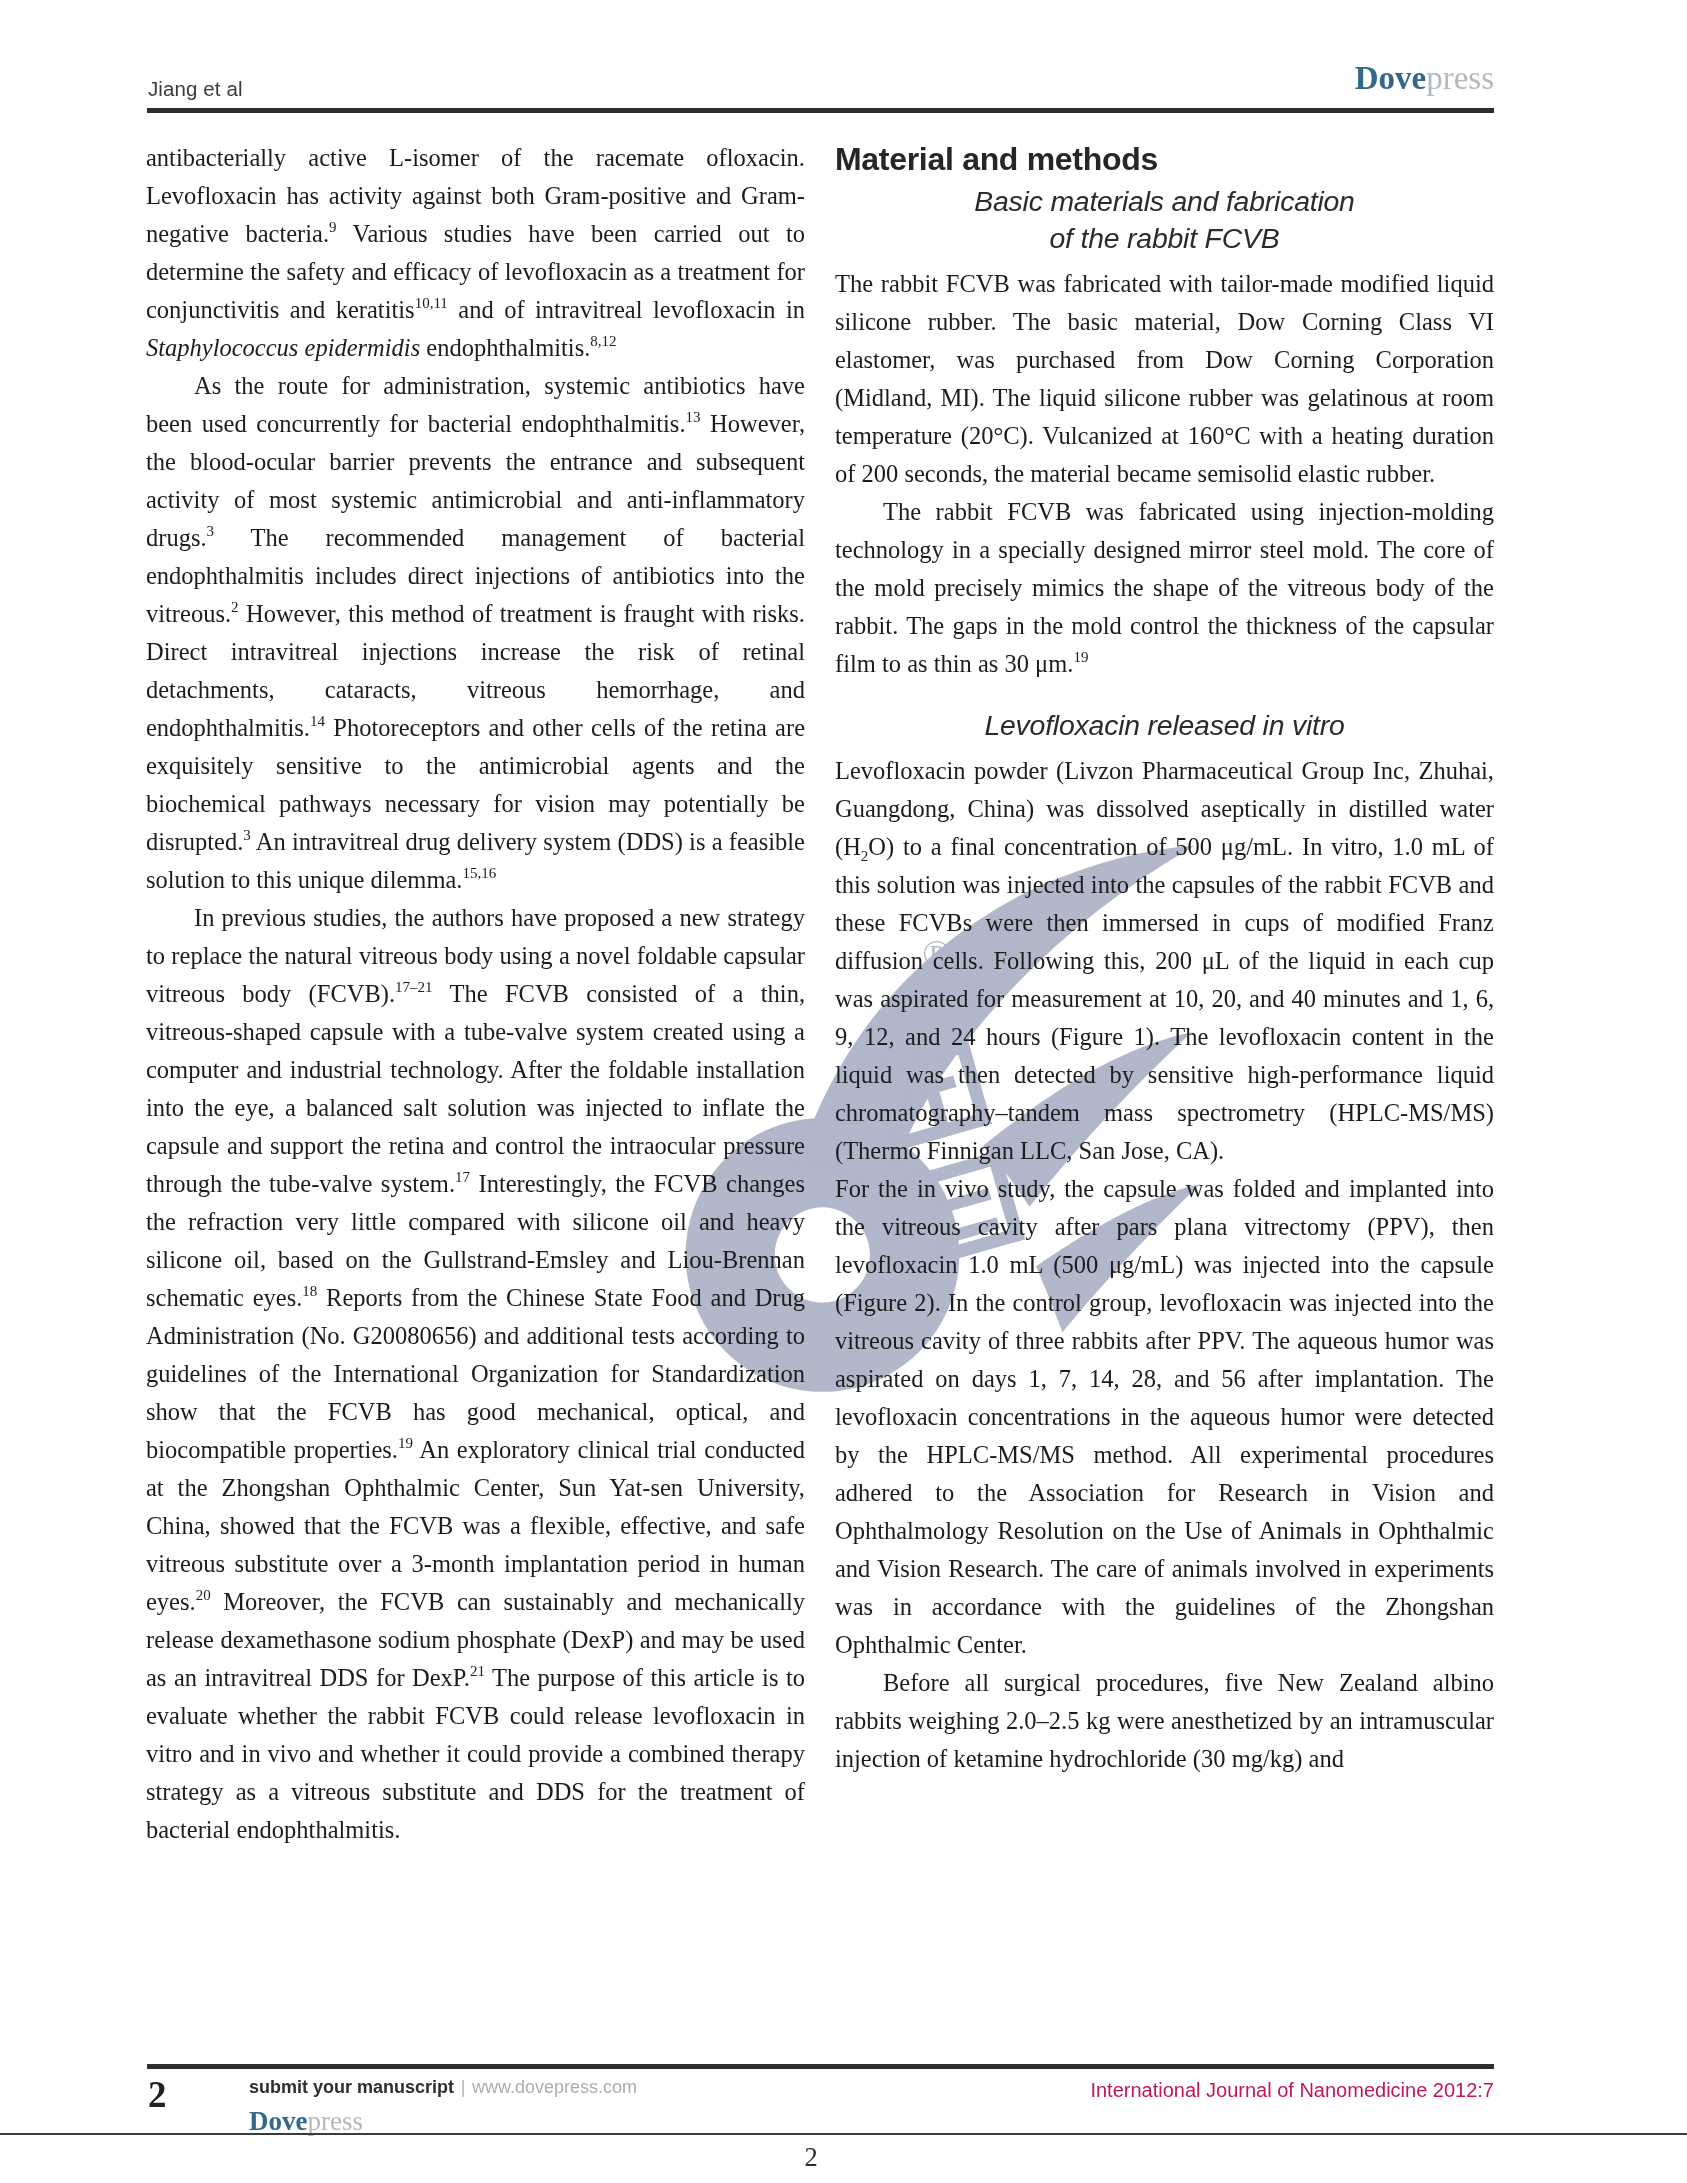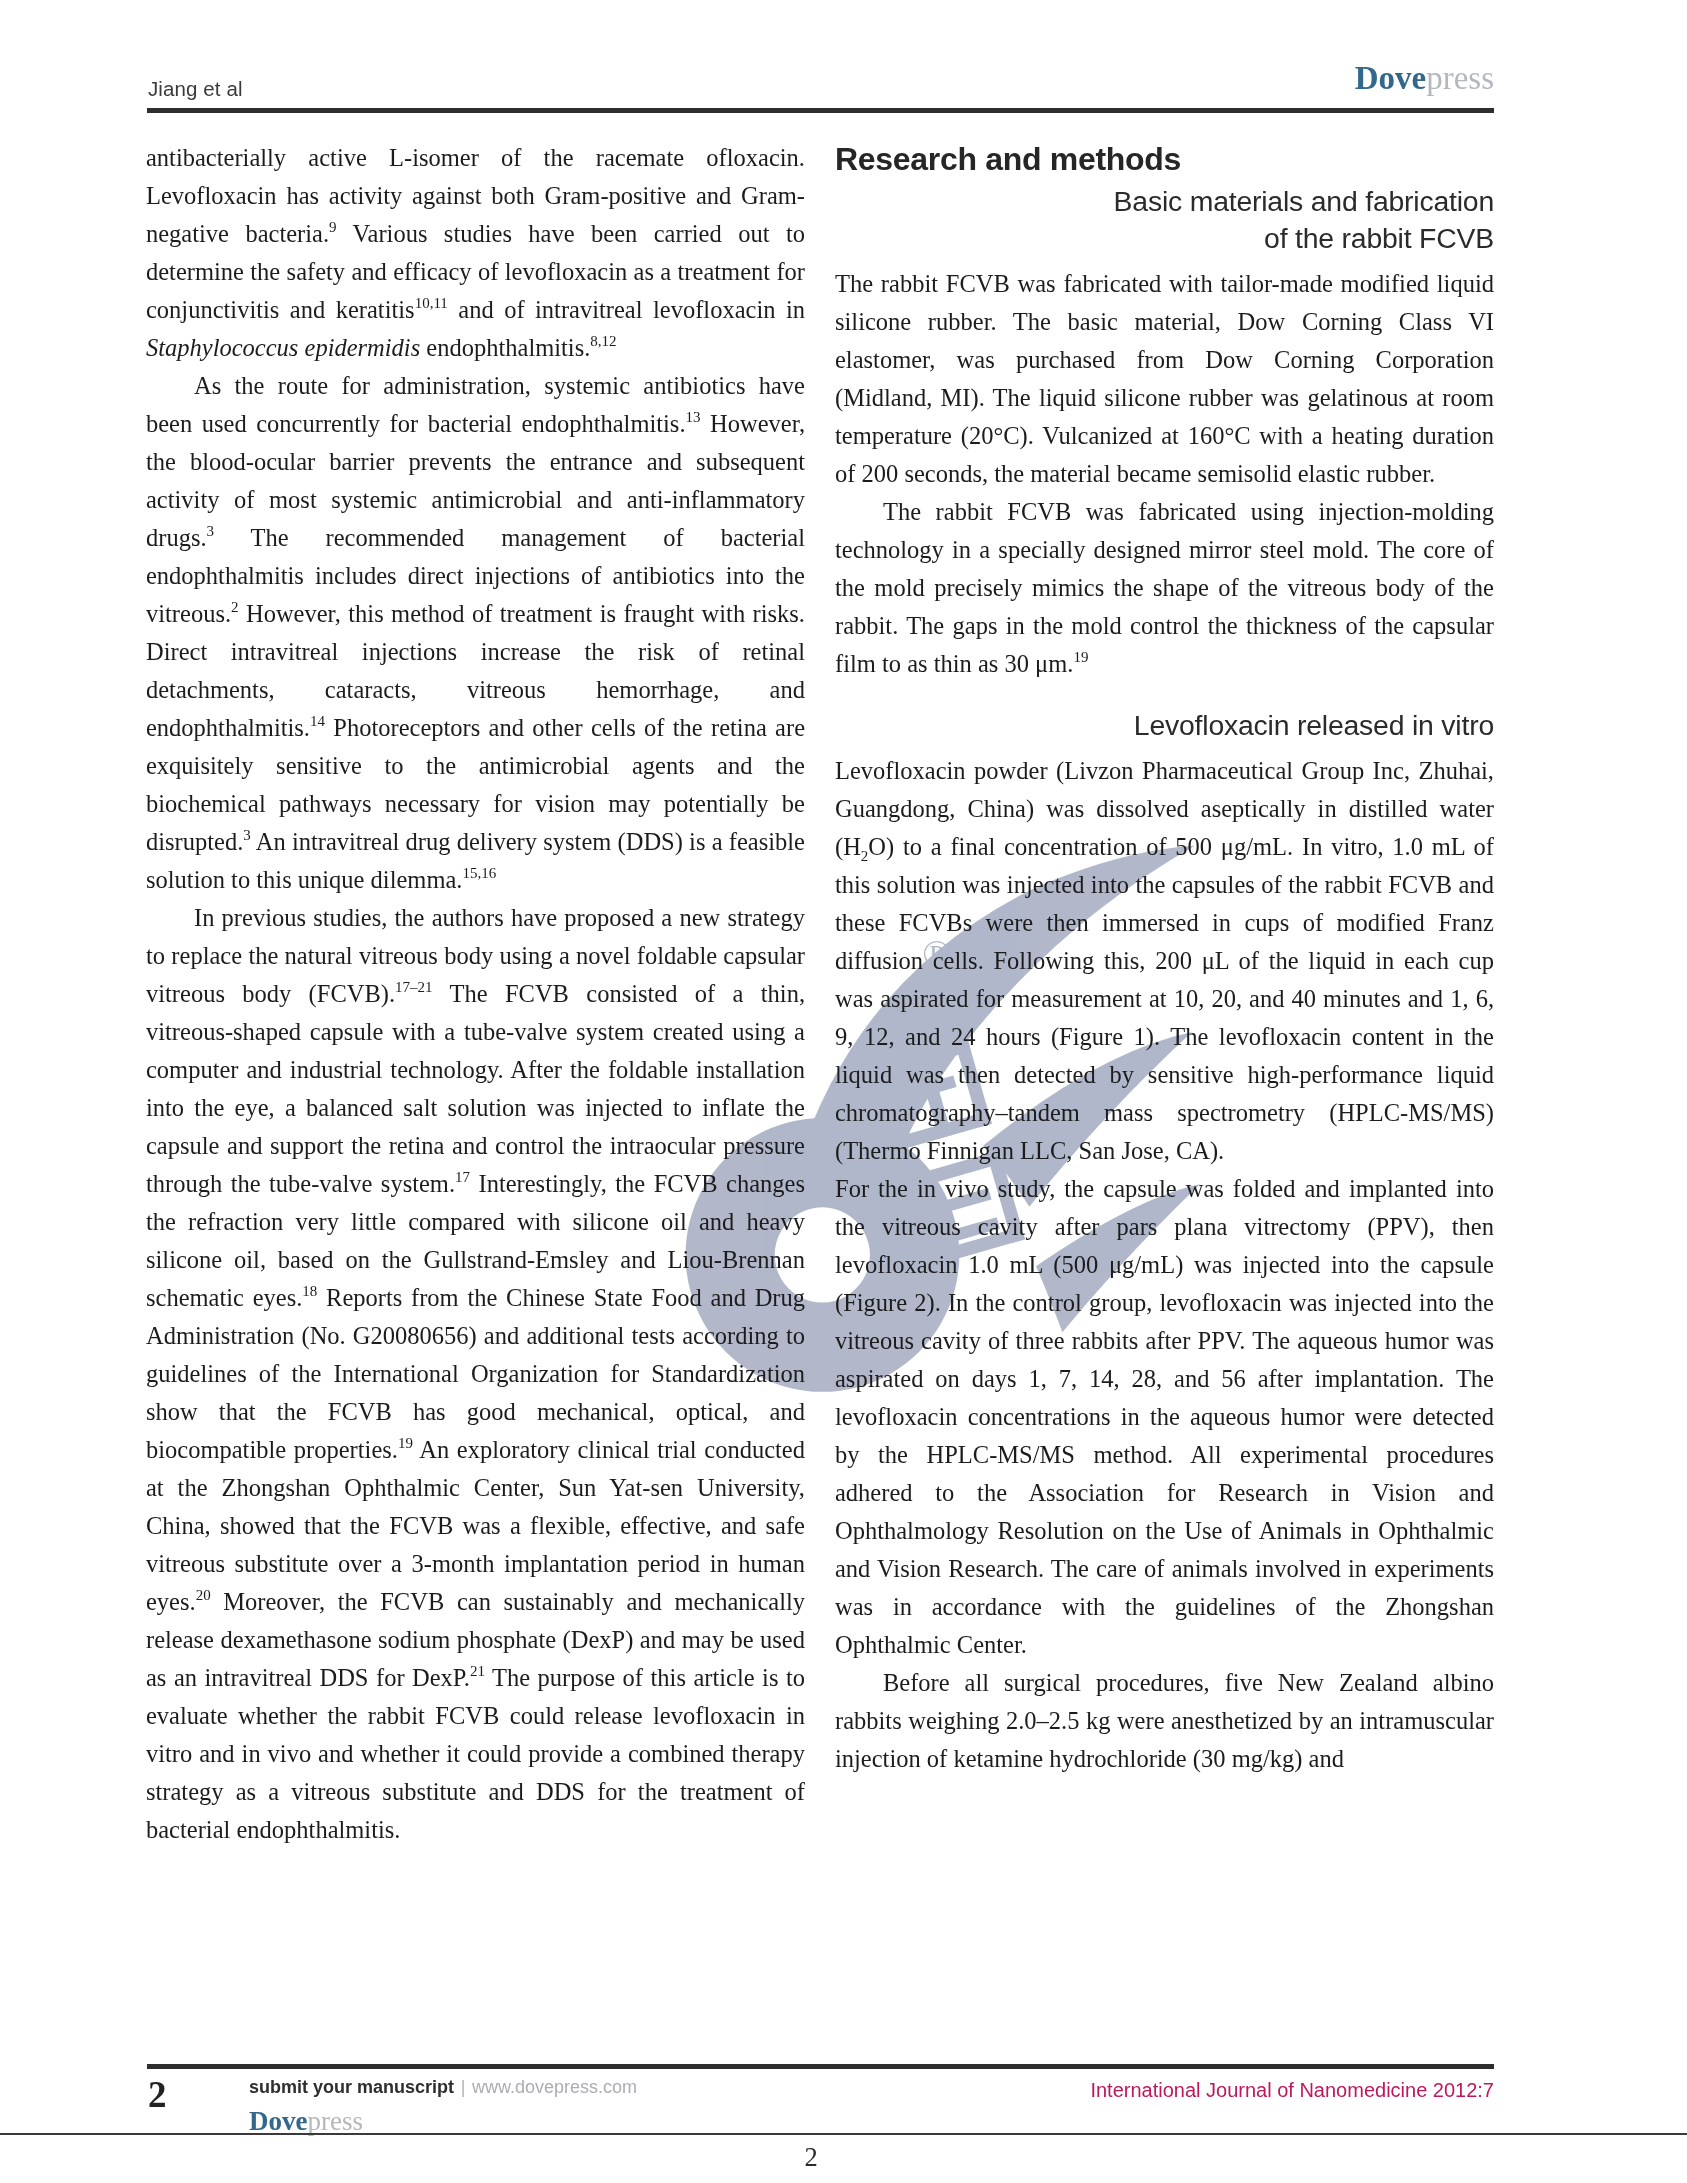--- a/index.html
+++ b/index.html
@@ -34,21 +34,21 @@
   p.body-par.indent{text-indent:48px;}
   .it{font-style:italic;}
   .sup{font-size:15px;position:relative;top:-10px;line-height:0;}
   .sub{font-size:15px;position:relative;top:6px;line-height:0;}
 
   .mm{
     font-family:"Liberation Sans", sans-serif;font-weight:700;
     font-size:32px;line-height:41px;color:#262626;margin:0 0 2.6px 0;
     letter-spacing:-0.3px;text-align:left;
   }
-  .h2-block{margin:0 0 8px 0;text-align:right;}
+  .h2-block{margin:0 0 8px 0;text-align:center;font-style:italic;}
   .h2-block.section-gap{margin-top:24px;}
   .h2{
     font-family:"Liberation Sans", sans-serif;font-weight:400;
     font-size:28.4px;line-height:37px;color:#2b2b2b;letter-spacing:-0.2px;
   }
 
   
   .watermark{position:absolute;left:574px;top:802px;width:629px;height:648px;z-index:1;}
 
   
@@ -119,21 +119,21 @@
       </g>
     </g>
   </svg>
 
   <div class="col" id="col-left">
       <p class="body-par"><span>antibacterially active L-isomer of the racemate ofloxacin. Levofloxacin has activity against both Gram-positive and Gram-negative bacteria.</span><span class="sup">9</span><span> Various studies have been carried out to determine the safety and efficacy of levofloxacin as a treatment for conjunctivitis and keratitis</span><span class="sup">10,11</span><span> and of intravitreal levofloxacin in </span><span class="it">Staphylococcus epidermidis</span><span> endophthalmitis.</span><span class="sup">8,12</span></p>
       <p class="body-par indent"><span>As the route for administration, systemic antibiotics have been used concurrently for bacterial endophthalmitis.</span><span class="sup">13</span><span> However, the blood-ocular barrier prevents the entrance and subsequent activity of most systemic antimicrobial and anti-inflammatory drugs.</span><span class="sup">3</span><span> The recommended management of bacterial endophthalmitis includes direct injections of antibiotics into the vitreous.</span><span class="sup">2</span><span> However, this method of treatment is fraught with risks. Direct intravitreal injections increase the risk of retinal detachments, cataracts, vitreous hemorrhage, and endophthalmitis.</span><span class="sup">14</span><span> Photoreceptors and other cells of the retina are exquisitely sensitive to the antimicrobial agents and the biochemical pathways necessary for vision may potentially be disrupted.</span><span class="sup">3</span><span> An intravitreal drug delivery system (DDS) is a feasible solution to this unique dilemma.</span><span class="sup">15,16</span></p>
       <p class="body-par indent"><span>In previous studies, the authors have proposed a new strategy to replace the natural vitreous body using a novel foldable capsular vitreous body (FCVB).</span><span class="sup">17–21</span><span> The FCVB consisted of a thin, vitreous-shaped capsule with a tube-valve system created using a computer and industrial technology. After the foldable installation into the eye, a balanced salt solution was injected to inflate the capsule and support the retina and control the intraocular pressure through the tube-valve system.</span><span class="sup">17</span><span> Interestingly, the FCVB changes the refraction very little compared with silicone oil and heavy silicone oil, based on the Gullstrand-Emsley and Liou-Brennan schematic eyes.</span><span class="sup">18</span><span> Reports from the Chinese State Food and Drug Administration (No. G20080656) and additional tests according to guidelines of the International Organization for Standardization show that the FCVB has good mechanical, optical, and biocompatible properties.</span><span class="sup">19</span><span> An exploratory clinical trial conducted at the Zhongshan Ophthalmic Center, Sun Yat-sen University, China, showed that the FCVB was a flexible, effective, and safe vitreous substitute over a 3-month implantation period in human eyes.</span><span class="sup">20</span><span> Moreover, the FCVB can sustainably and mechanically release dexamethasone sodium phosphate (DexP) and may be used as an intravitreal DDS for DexP.</span><span class="sup">21</span><span> The purpose of this article is to evaluate whether the rabbit FCVB could release levofloxacin in vitro and in vivo and whether it could provide a combined therapy strategy as a vitreous substitute and DDS for the treatment of bacterial endophthalmitis.</span></p>
     </div>
   <div class="col" id="col-right">
-      <div class="mm">Research and methods</div>
+      <div class="mm">Material and methods</div>
       <div class="h2-block">
         <div class="h2">Basic materials and fabrication</div>
         <div class="h2">of the rabbit FCVB</div>
       </div>
       <p class="body-par"><span>The rabbit FCVB was fabricated with tailor-made modified liquid silicone rubber. The basic material, Dow Corning Class VI elastomer, was purchased from Dow Corning Corporation (Midland, MI). The liquid silicone rubber was gelatinous at room temperature (20°C). Vulcanized at 160°C with a heating duration of 200 seconds, the material became semisolid elastic rubber.</span></p>
       <p class="body-par indent"><span>The rabbit FCVB was fabricated using injection-molding technology in a specially designed mirror steel mold. The core of the mold precisely mimics the shape of the vitreous body of the rabbit. The gaps in the mold control the thickness of the capsular film to as thin as 30 μm.</span><span class="sup">19</span></p>
       <div class="h2-block section-gap">
         <div class="h2">Levofloxacin released in vitro</div>
       </div>
       <p class="body-par"><span>Levofloxacin powder (Livzon Pharmaceutical Group Inc, Zhuhai, Guangdong, China) was dissolved aseptically in distilled water (H</span><span class="sub">2</span><span>O) to a final concentration of 500 μg/mL. In vitro, 1.0 mL of this solution was injected into the capsules of the rabbit FCVB and these FCVBs were then immersed in cups of modified Franz diffusion cells. Following this, 200 μL of the liquid in each cup was aspirated for measurement at 10, 20, and 40 minutes and 1, 6, 9, 12, and 24 hours (Figure 1). The levofloxacin content in the liquid was then detected by sensitive high-performance liquid chromatography–tandem mass spectrometry (HPLC-MS/MS) (Thermo Finnigan LLC, San Jose, CA).</span></p>

